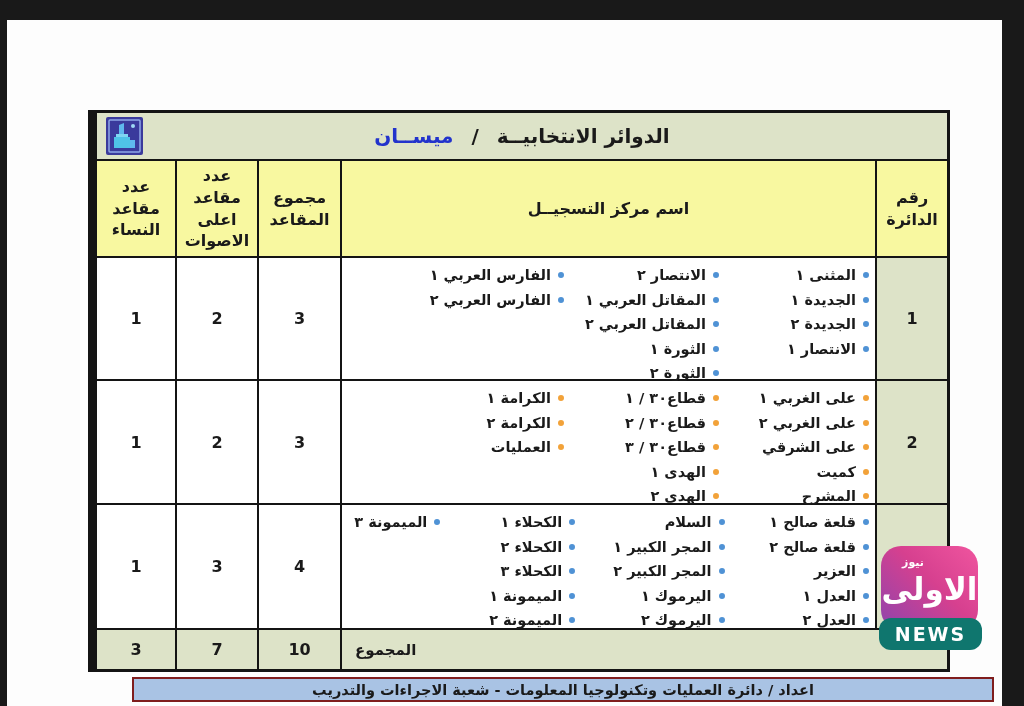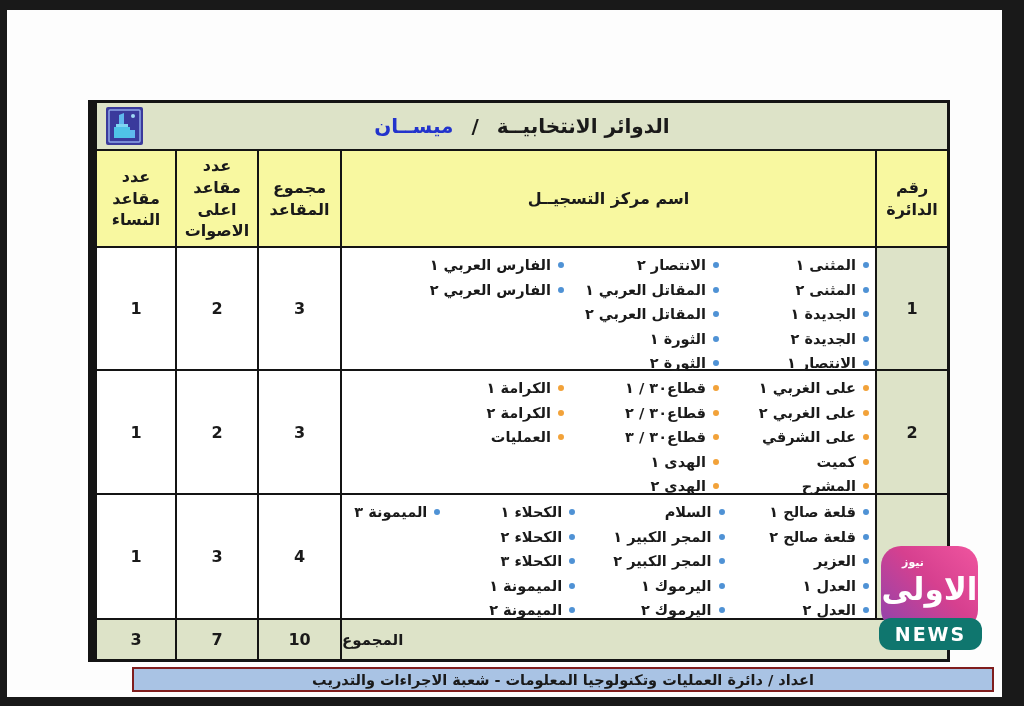--- a/index.html
+++ b/index.html
@@ -1,19 +1,19 @@
 <!DOCTYPE html>
 <html lang="ar"><head>
 <meta charset="utf-8">
 <style>
   * { margin:0; padding:0; box-sizing:border-box; }
   html,body { width:1024px; height:706px; overflow:hidden; }
   body { background:#191919; font-family:"DejaVu Sans", sans-serif; color:#1a1a1a; position:relative; }
 
-  .page { position:absolute; left:7px; top:10px; width:995px; height:687px; background:#fdfdfd; }
+  .page { position:absolute; left:7px; top:20px; width:995px; height:687px; background:#fdfdfd; }
 
   .etable{
     position:absolute; left:81px; top:90px; 
     width:862px;
     display:grid;
     direction:rtl;
     grid-template-columns:70px 533px 81px 80px 78px;
     grid-template-rows:46px 95px 121px 122px 123px 39px;
     gap:2px;
     background:#141414;
@@ -41,21 +41,21 @@
   .sub-col-3{ width:100px; }
   .center-item{
     display:flex; direction:rtl; align-items:center;
     height:24.5px; font-size:14.5px; font-weight:bold; white-space:nowrap;
   }
   .bullet{
     flex:0 0 auto; width:5px; height:5px; border-radius:50%;
     background:#fff; border:3.5px solid #4f92d5; margin-left:7px;
   }
 
-  .totals-label{ grid-column:span 2; font-weight:bold; font-size:15px; justify-content:flex-start; padding-left:0; }
+  .totals-label{ grid-column:span 2; font-weight:bold; font-size:15px; justify-content:flex-start; padding-left:13px; }
   .totals-label span{ direction:rtl; text-align:left; width:100%; padding-right:470px; white-space:nowrap; }
 
   .footer-bar{
     position:absolute; left:81px; top:657px; width:862px; height:25px;
     background:#a9c3e4; border:2px solid #7f1d1d;
     display:flex; align-items:center; justify-content:center;
     font-weight:bold; font-size:14.5px; direction:rtl;margin-left:44px;
   }
 
   
@@ -110,24 +110,20 @@
 
     <div class="cell bg-green num">1</div>
       <div class="cell centers">
         <div class="sub-col sub-col-0">
           <div class="center-item">
             <span class="bullet" style="border-color: rgb(79, 146, 213);"></span>
             <span>المثنى ١</span>
           </div>
           <div class="center-item">
             <span class="bullet" style="border-color: rgb(79, 146, 213);"></span>
-            <span>المثنى ٢</span>
-          </div>
-          <div class="center-item">
-            <span class="bullet" style="border-color: rgb(79, 146, 213);"></span>
             <span>الجديدة ١</span>
           </div>
           <div class="center-item">
             <span class="bullet" style="border-color: rgb(79, 146, 213);"></span>
             <span>الجديدة ٢</span>
           </div>
           <div class="center-item">
             <span class="bullet" style="border-color: rgb(79, 146, 213);"></span>
             <span>الانتصار ١</span>
           </div>

